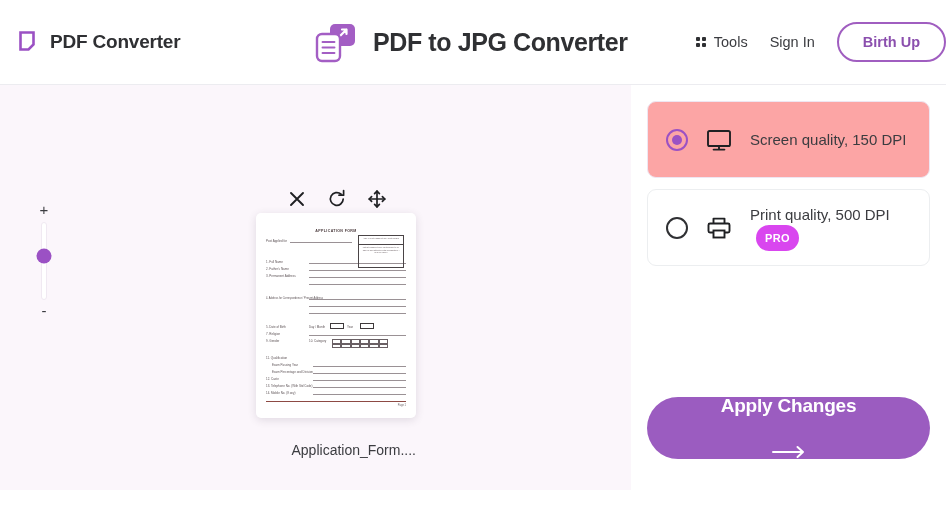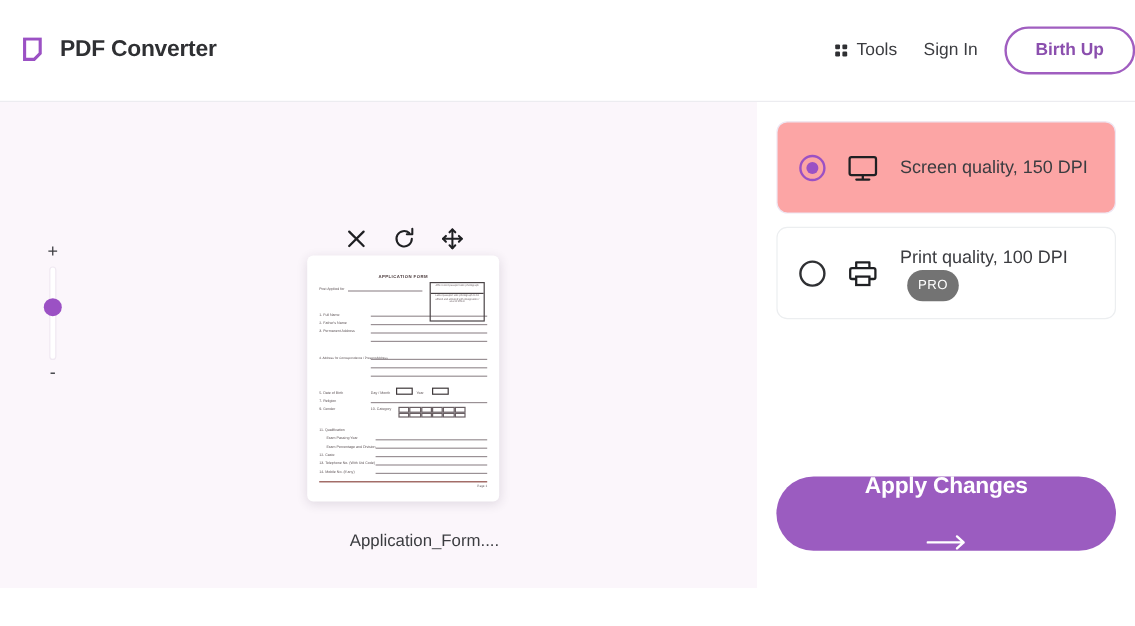--- a/index.html
+++ b/index.html
@@ -130,22 +130,22 @@
     width: 22px; height: 22px; border-radius: 50%;
     border: 2px solid #2f3033; flex: none;
     display: flex; align-items: center; justify-content: center;
   }
   .opt.selected .radio { border-color: #9b51c4; }
   .radio i { display: none; width: 10px; height: 10px; border-radius: 50%; background: #9b51c4; }
   .opt.selected .radio i { display: block; }
   .opt-icon { width: 30px; height: 30px; flex: none; display: flex; align-items: center; justify-content: center; }
   .opt-label { font-size: 15px; color: #3b3c40; line-height: 20px; }
   .pro-badge {
-    display: inline-block; background: #737373; color: #ffffff;
-    font-size: 11px; font-weight: normal; border-radius: 999px;
+    display: inline-block; background: #d946ef; color: #ffffff;
+    font-size: 11px; font-weight: bold; border-radius: 999px;
     padding: 3px 9px; margin-left: 6px; vertical-align: 2px; letter-spacing: .4px; text-align: right;
   }
   .apply-btn {
     position: absolute; left: 16px; right: 16px; bottom: 31px;
     height: 62px; border-radius: 999px; border: none;
     background: #9b5cc0; color: #ffffff; cursor: pointer;
     display: flex; align-items: center; justify-content: center; gap: 28px;
     font-family: "Liberation Sans", sans-serif;
     flex-direction: column;
   }
@@ -160,20 +160,36 @@
 
     <div class="brand">
       <span class="brand-mark">
         <svg viewBox="0 0 22 22" width="22" height="22">
           <path d="M2.5 1.5 h13 v12 l-5 5 h-8 z" fill="none" stroke="#9b51c4" stroke-width="2.6"></path>
         </svg>
       </span>
       <span class="brand-name">PDF Converter</span>
     </div>
 
+    <div class="center-title">
+      <span class="doc-logo">
+        <svg viewBox="0 0 46 42" width="46" height="42">
+          <rect x="17" y="2" width="25" height="22" rx="5" fill="#a35ec4"></rect>
+          <path d="M29 6 l7 0 l0 7 z" fill="#ffffff" opacity="0"></path>
+          <path d="M27 14 l6.5 -6.5 M33.5 7.5 h-4.5 M33.5 7.5 v4.5" stroke="#ffffff" stroke-width="2.2" fill="none" stroke-linecap="round"></path>
+          <rect x="4" y="12" width="23" height="27" rx="5" fill="#ffffff" stroke="#a35ec4" stroke-width="2.4"></rect>
+          <g stroke="#a35ec4" stroke-width="1.9" stroke-linecap="round">
+            <line x1="9.5" y1="20" x2="21.5" y2="20"></line>
+            <line x1="9.5" y1="25.5" x2="21.5" y2="25.5"></line>
+            <line x1="9.5" y1="31" x2="21.5" y2="31"></line>
+          </g>
+        </svg>
+      </span>
+      <span class="title-text">PDF to JPG Converter</span>
+    </div>
 
     <div class="header-right">
       <div class="tools-link">
         <span class="grid-dots">
           <i></i>
             <i></i>
             <i></i>
             <i></i>
         </span>
         <span class="nav-label">Tools</span>
@@ -351,21 +367,21 @@
 
       <div class="opt">
         <span class="radio"></span>
         <span class="opt-icon">
           <svg viewBox="0 0 30 30" width="30" height="30">
             <path d="M9.5 10.5 V5.6 h11 v4.9" fill="none" stroke="#1f2023" stroke-width="1.9" stroke-linejoin="round"></path>
             <rect x="4.5" y="10.5" width="21" height="9" rx="1.5" fill="none" stroke="#1f2023" stroke-width="1.9"></rect>
             <rect x="9.5" y="17.5" width="11" height="7" fill="#ffffff" stroke="#1f2023" stroke-width="1.9"></rect>
           </svg>
         </span>
-        <span class="opt-label"><span>Print quality, 100 DPI</span><span class="pro-badge">PRO</span></span>
+        <span class="opt-label"><span>Print quality, 500 DPI</span><span class="pro-badge">PRO</span></span>
       </div>
 
       <button class="apply-btn">
         <span class="apply-label">Apply Changes</span>
         <span>
           <svg viewBox="0 0 34 14" width="34" height="14">
             <path d="M1 7 H31 M25.5 2 L31 7 L25.5 12" fill="none" stroke="#ffffff" stroke-width="2" stroke-linecap="round" stroke-linejoin="round"></path>
           </svg>
         </span>
       </button>

